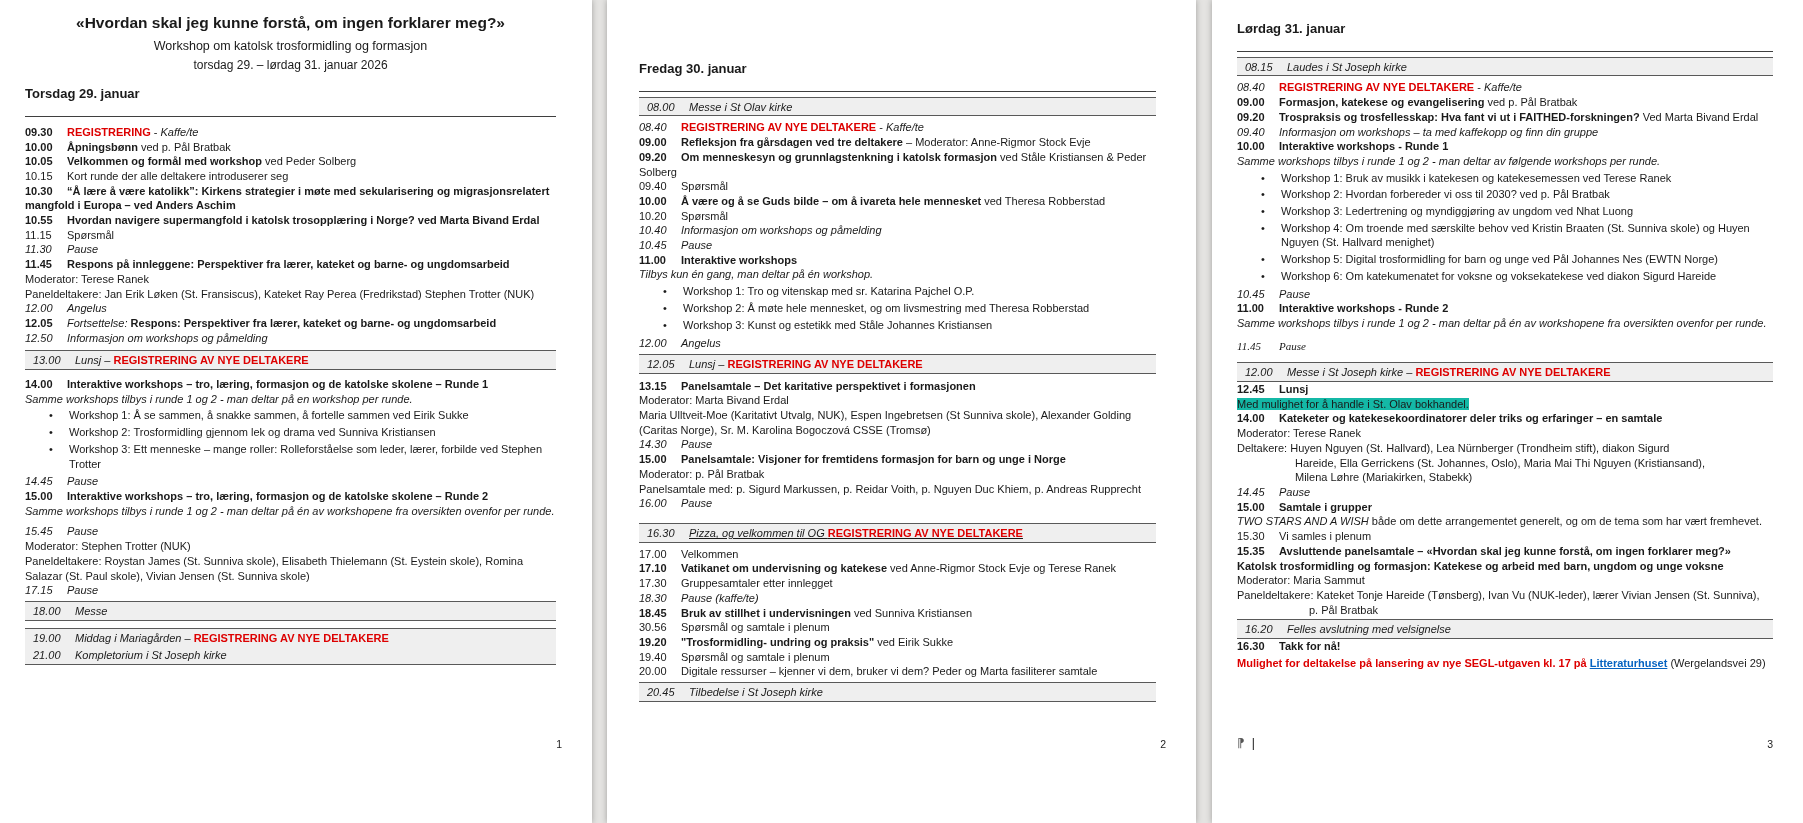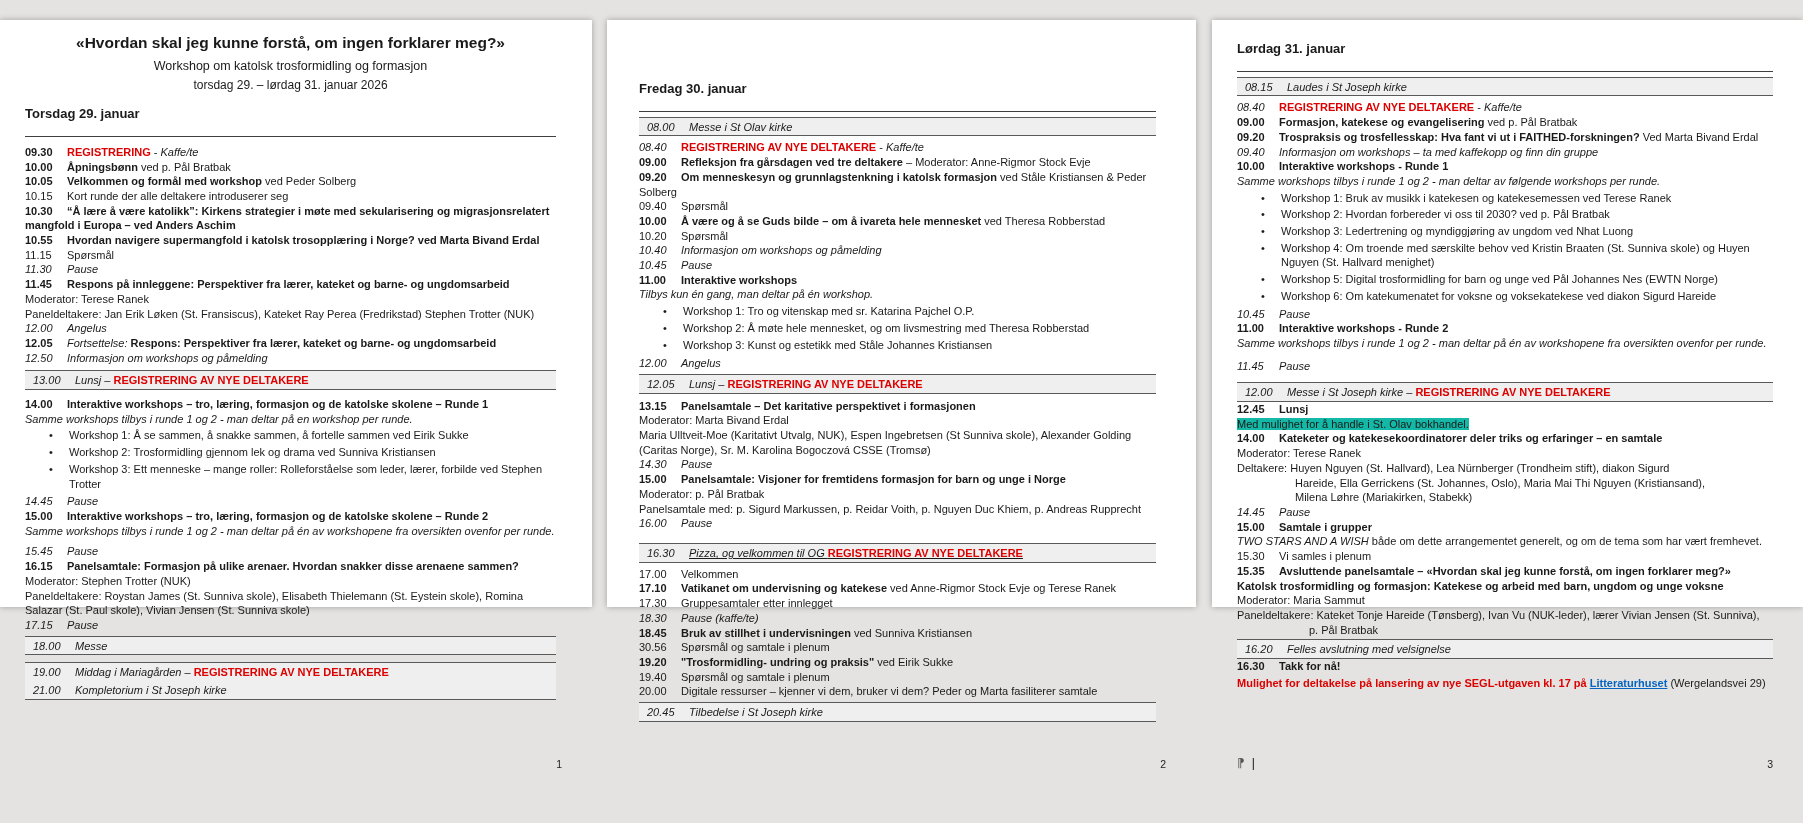--- a/index.html
+++ b/index.html
@@ -1,18 +1,18 @@
 <!DOCTYPE html>
 <html><head>
 <meta charset="utf-8">
 <style>
   html,body{margin:0;padding:0}
   .canvas{position:relative;width:1803px;height:823px;background:#e4e3e1;overflow:hidden;
           font-family:"Liberation Sans","DejaVu Sans",sans-serif;color:#1a1a1a;}
-  .page{position:absolute;top:0;height:587px;background:#ffffff;box-shadow:0 0 6px rgba(0,0,0,.30);margin-top:20px;}
+  .page{position:absolute;top:0;height:823px;background:#ffffff;box-shadow:0 0 6px rgba(0,0,0,.30);}
   .page1{left:0;width:592px}
   .page2{left:607px;width:589px}
   .page3{left:1212px;width:591px}
   .content{position:relative;font-size:11px;line-height:14.7px;}
   .page1 .content{padding:16px 36px 0 25px}
   .page2 .content{padding:62px 40px 0 32px}
   .page3 .content{padding:22px 30px 0 25px}
 
   .doc-title{text-align:center;margin-bottom:14px}
   .t1{font-size:15.5px;font-weight:700;margin-bottom:8px}
@@ -76,21 +76,20 @@
         <div class="row sh bt bb" style="margin-top: 5px;"><span class="time ti">13.00</span><span class="s-i">Lunsj</span><span class="s-n"> – </span><span class="s-r">REGISTRERING AV NYE DELTAKERE</span></div>
         <div class="row" style="margin-top: 7px;"><span class="time tb">14.00</span><span class="s-b">Interaktive workshops – tro, læring, formasjon og de katolske skolene – Runde 1</span></div>
         <div class="row"><span class="s-i">Samme workshops tilbys i runde 1 og 2 - man deltar på en workshop per runde.</span></div>
         <div class="row bullet"><span class="bdot">•</span><span class="s-n">Workshop 1: Å se sammen, å snakke sammen, å fortelle sammen ved Eirik Sukke</span></div>
         <div class="row bullet"><span class="bdot">•</span><span class="s-n">Workshop 2: Trosformidling gjennom lek og drama ved Sunniva Kristiansen</span></div>
         <div class="row bullet"><span class="bdot">•</span><span class="s-n">Workshop 3: Ett menneske – mange roller: Rolleforståelse som leder, lærer, forbilde ved Stephen Trotter</span></div>
         <div class="row" style="margin-top: 3px;"><span class="time ti">14.45</span><span class="s-i">Pause</span></div>
         <div class="row"><span class="time tb">15.00</span><span class="s-b">Interaktive workshops – tro, læring, formasjon og de katolske skolene – Runde 2</span></div>
         <div class="row"><span class="s-i">Samme workshops tilbys i runde 1 og 2 - man deltar på én av workshopene fra oversikten ovenfor per runde.</span></div>
         <div class="row" style="margin-top: 6px;"><span class="time ti">15.45</span><span class="s-i">Pause</span></div>
-        <div class="row"><span class="time tb">16.15</span><span class="s-b">Panelsamtale: Formasjon på ulike arenaer.  Hvordan snakker disse arenaene sammen?</span></div>
         <div class="row"><span class="s-n">Moderator: Stephen Trotter (NUK)</span></div>
         <div class="row"><span class="s-n">Paneldeltakere: Roystan James (St. Sunniva skole), Elisabeth Thielemann (St. Eystein skole), Romina Salazar (St. Paul skole), Vivian Jensen (St. Sunniva skole)</span></div>
         <div class="row"><span class="time ti">17.15</span><span class="s-i">Pause</span></div>
         <div class="row sh bt bb" style="margin-top: 3px;"><span class="time ti">18.00</span><span class="s-i">Messe</span></div>
         <div class="row sh bt" style="margin-top: 7px;"><span class="time ti">19.00</span><span class="s-i">Middag i Mariagården</span><span class="s-n"> – </span><span class="s-r">REGISTRERING AV NYE DELTAKERE</span></div>
         <div class="row sh bb"><span class="time ti">21.00</span><span class="s-i">Kompletorium i St Joseph kirke</span></div>
       </div>
       <span class="pagenum">1</span>
     </div>
     <div class="page page2">
@@ -146,21 +145,21 @@
         <div class="row"><span class="s-i">Samme workshops tilbys i runde 1 og 2 - man deltar av følgende workshops per runde.</span></div>
         <div class="row bullet"><span class="bdot">•</span><span class="s-n">Workshop 1: Bruk av musikk i katekesen og katekesemessen ved Terese Ranek</span></div>
         <div class="row bullet"><span class="bdot">•</span><span class="s-n">Workshop 2: Hvordan forbereder vi oss til 2030? ved p. Pål Bratbak</span></div>
         <div class="row bullet"><span class="bdot">•</span><span class="s-n">Workshop 3: Ledertrening og myndiggjøring av ungdom ved Nhat Luong</span></div>
         <div class="row bullet"><span class="bdot">•</span><span class="s-n">Workshop 4: Om troende med særskilte behov ved Kristin Braaten (St. Sunniva skole) og Huyen Nguyen (St. Hallvard menighet)</span></div>
         <div class="row bullet"><span class="bdot">•</span><span class="s-n">Workshop 5: Digital trosformidling for barn og unge ved Pål Johannes Nes (EWTN Norge)</span></div>
         <div class="row bullet"><span class="bdot">•</span><span class="s-n">Workshop 6: Om katekumenatet for voksne og voksekatekese ved diakon Sigurd Hareide</span></div>
         <div class="row" style="margin-top: 3px;"><span class="time ti">10.45</span><span class="s-i">Pause</span></div>
         <div class="row"><span class="time tb">11.00</span><span class="s-b">Interaktive workshops - Runde 2</span></div>
         <div class="row"><span class="s-i">Samme workshops tilbys i runde 1 og 2 - man deltar på én av workshopene fra oversikten ovenfor per runde.</span></div>
-        <div class="row" style="margin-top: 8px;"><span class="time ti">11.45</span><span class="s-i">Pause</span></div>
+        <div class="row" style="margin-top: 8px; font-family: Liberation Serif, serif;"><span class="time ti">11.45</span><span class="s-i">Pause</span></div>
         <div class="row sh bt bb" style="margin-top: 9px;"><span class="time ti">12.00</span><span class="s-i">Messe i St Joseph kirke</span><span class="s-n"> – </span><span class="s-r">REGISTRERING AV NYE DELTAKERE</span></div>
         <div class="row"><span class="time tb">12.45</span><span class="s-b">Lunsj</span></div>
         <div class="row"><span class="s-hl">Med mulighet for å handle i St. Olav bokhandel.</span></div>
         <div class="row"><span class="time tb">14.00</span><span class="s-b">Kateketer og katekesekoordinatorer deler triks og erfaringer – en samtale</span></div>
         <div class="row"><span class="s-n">Moderator: Terese Ranek</span></div>
         <div class="row"><span class="s-n">Deltakere: Huyen Nguyen (St. Hallvard), Lea Nürnberger (Trondheim stift), diakon Sigurd</span></div>
         <div class="row ind1"><span class="s-n">Hareide, Ella Gerrickens (St. Johannes, Oslo), Maria Mai Thi Nguyen (Kristiansand),</span></div>
         <div class="row ind1"><span class="s-n">Milena Løhre (Mariakirken, Stabekk)</span></div>
         <div class="row"><span class="time ti">14.45</span><span class="s-i">Pause</span></div>
         <div class="row"><span class="time tb">15.00</span><span class="s-b">Samtale i grupper</span></div>

